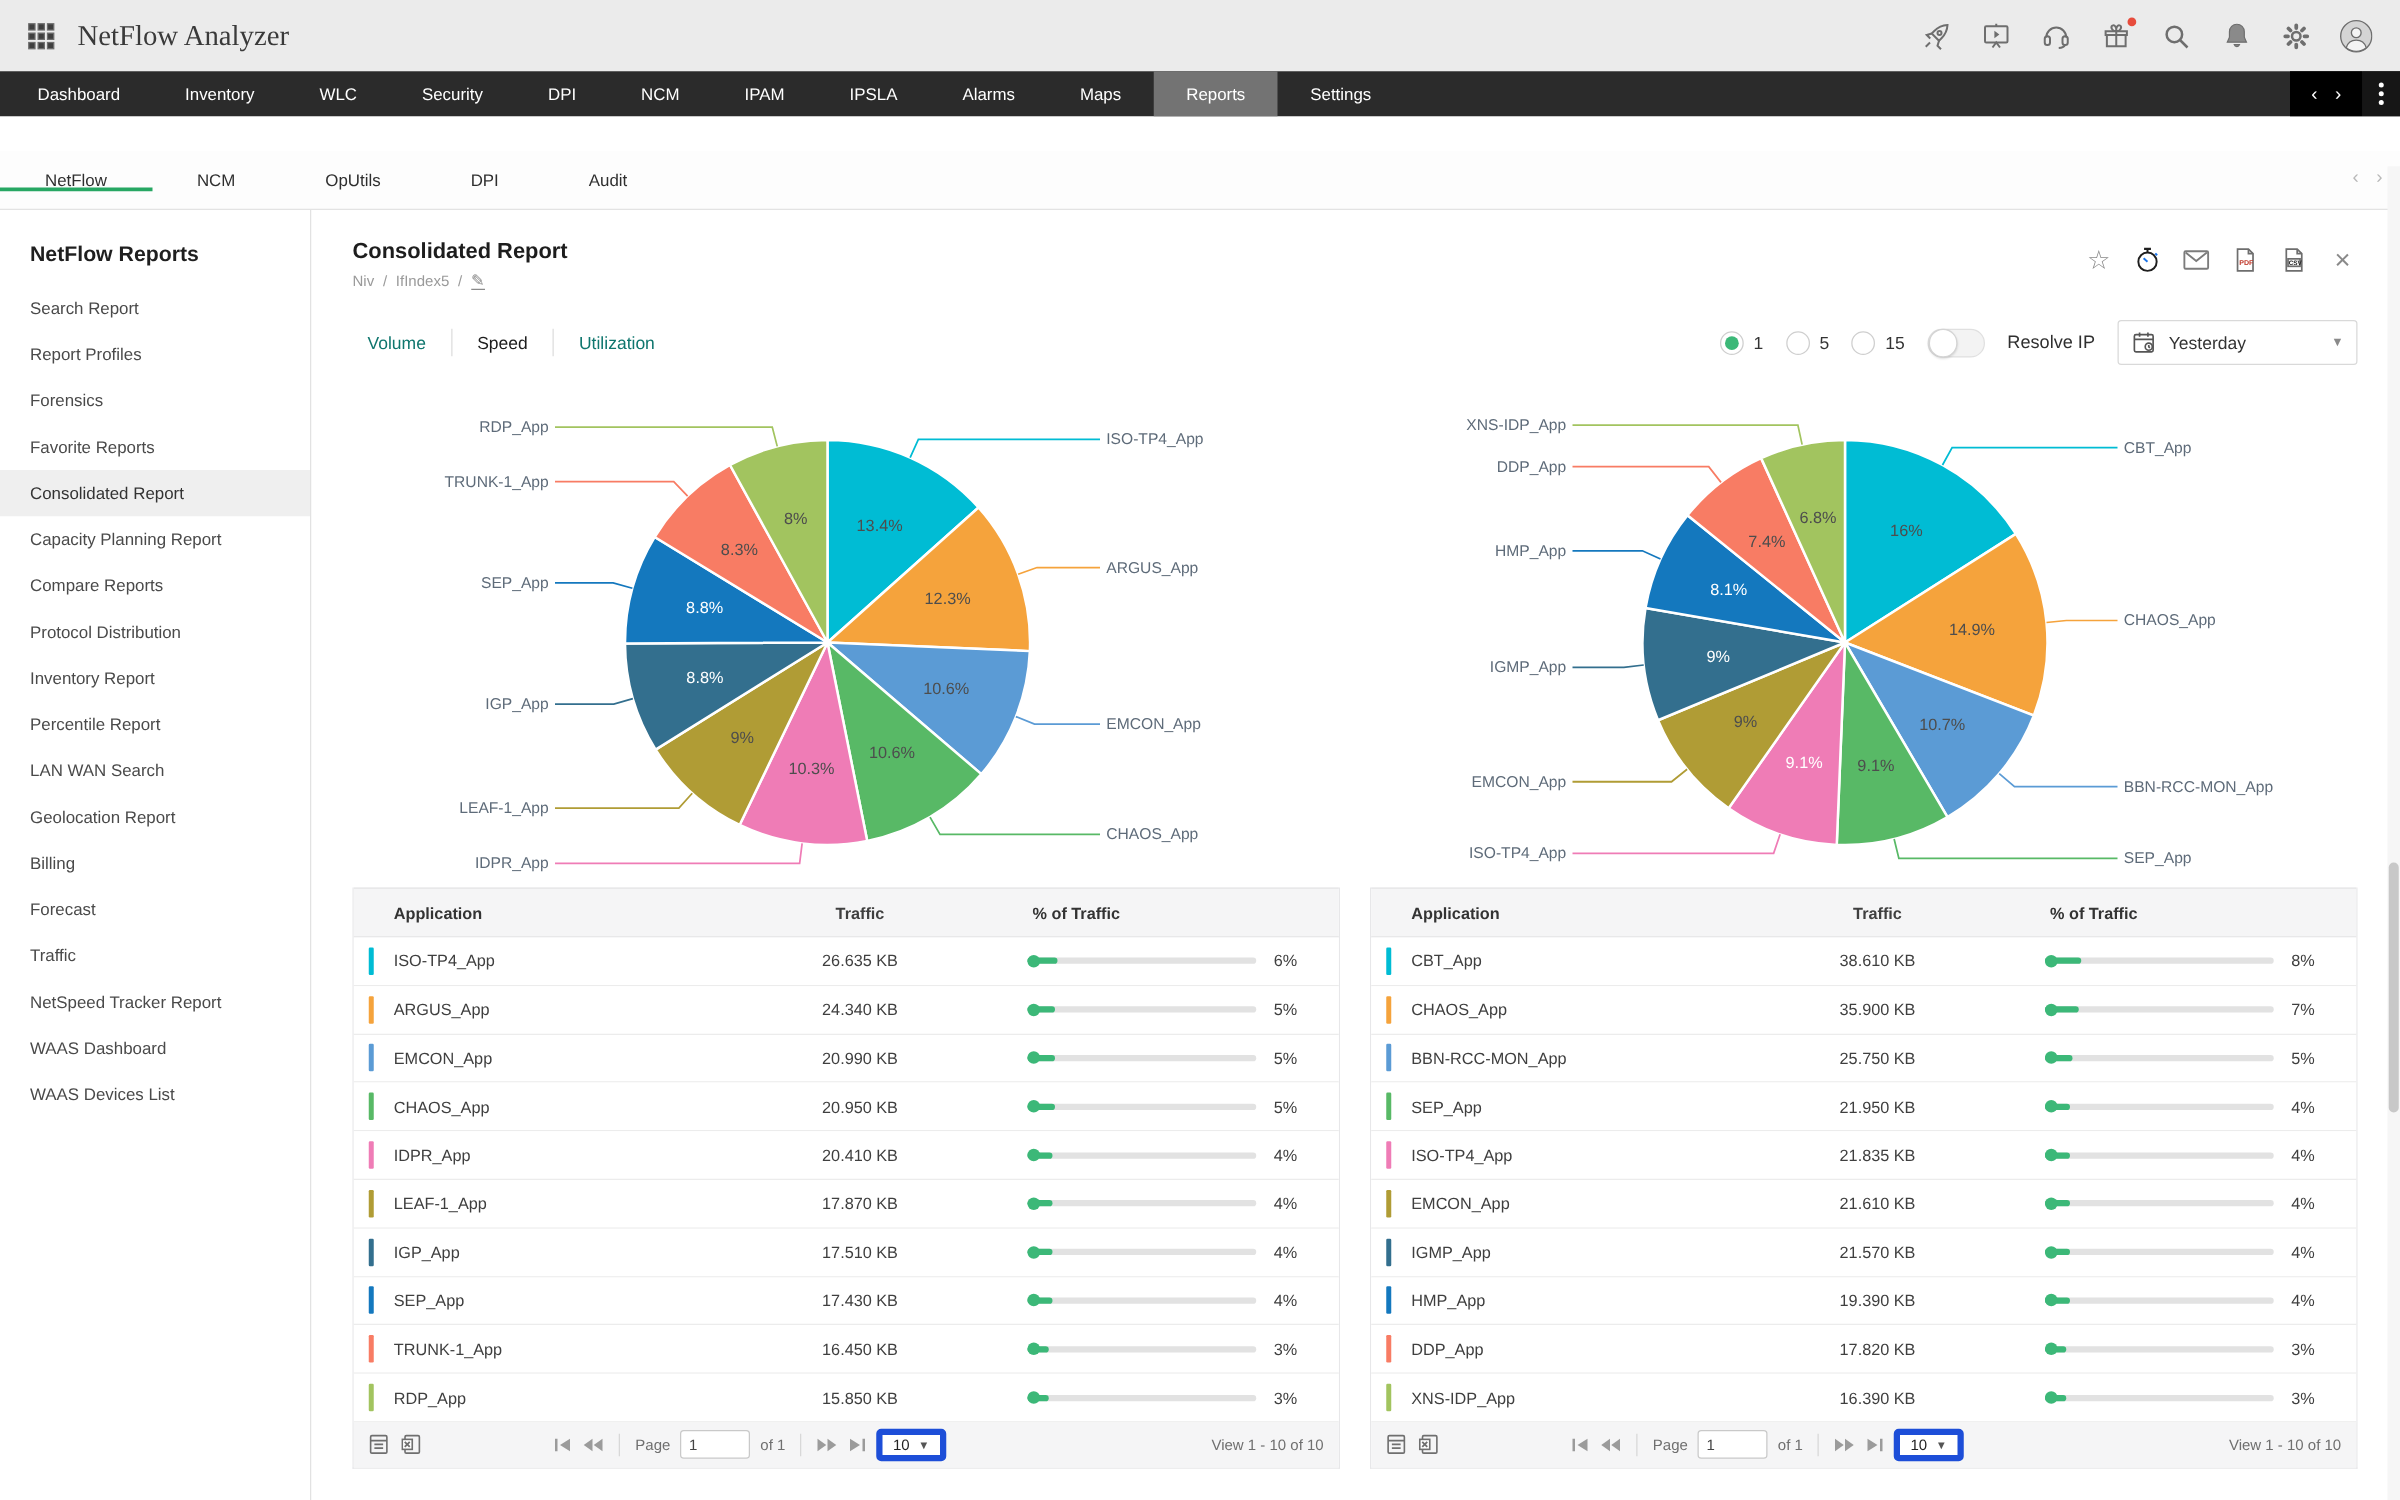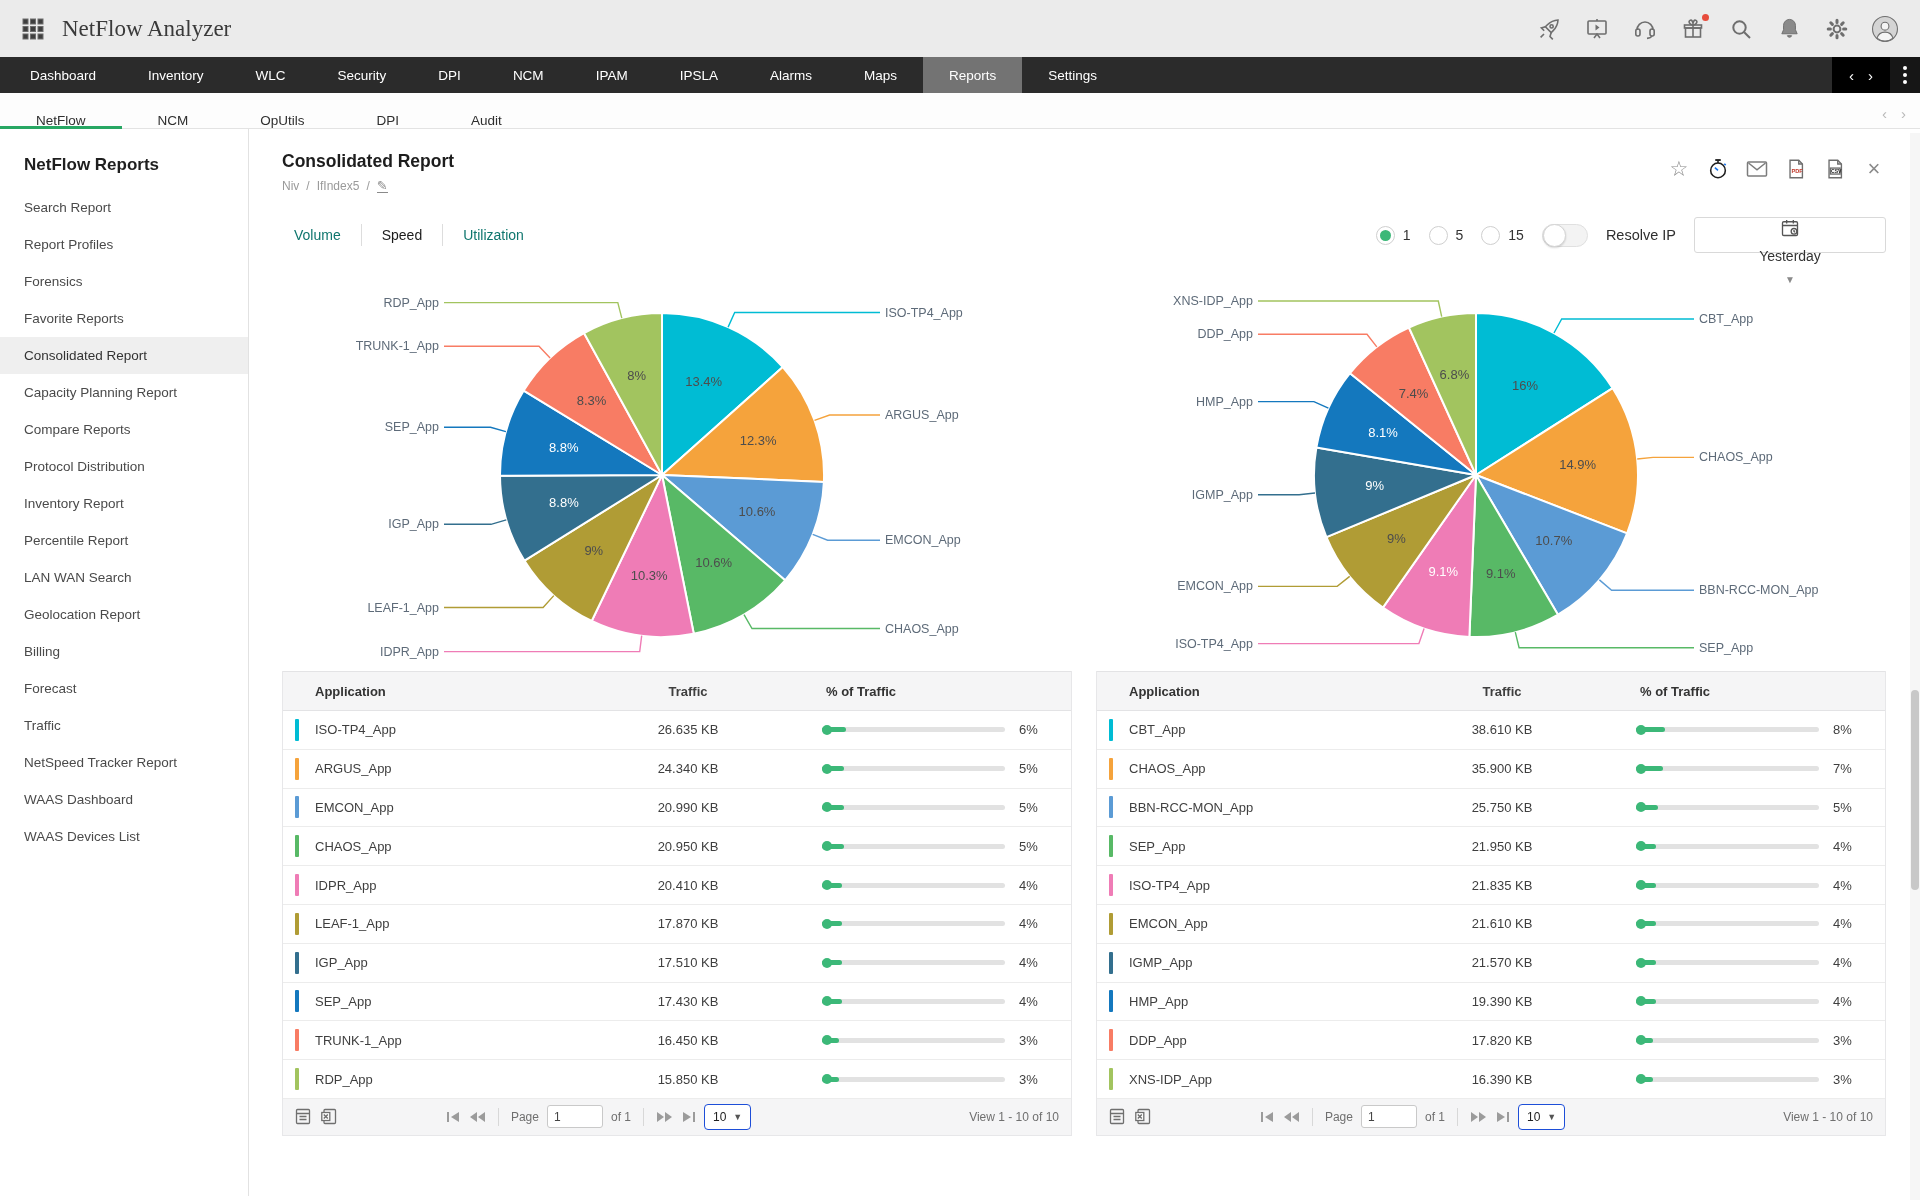--- a/index.html
+++ b/index.html
@@ -22,21 +22,21 @@
   .nav-items { display:flex; align-items:stretch; padding-left:4px; }
   .nav-item { color:#fff; font-size:13.5px; display:flex; align-items:center; padding:0 26px; cursor:pointer; }
   .nav-item.active { background:#737373; }
   .nav-right { position:absolute; right:0; top:0; height:36px; display:flex; }
   .nav-chevrons { background:#000; width:58px; display:flex; align-items:center; justify-content:center; gap:14px; }
   .nav-chevrons span { color:#fff; font-size:15px; cursor:pointer; line-height:1; }
   .nav-kebab { width:30px; background:#161616; display:flex; flex-direction:column; align-items:center; justify-content:center; gap:3px; cursor:pointer; }
   .nav-kebab i { width:4px; height:4px; border-radius:50%; background:#fff; }
 
   
-  .subnav { height:36px; background:#fdfdfd; border-bottom:1px solid #e3e3e3; display:flex; align-items:flex-end; position:relative; }
+  .subnav { height:47px; background:#fdfdfd; border-bottom:1px solid #e3e3e3; display:flex; align-items:center; position:relative;margin-top:28px; }
   .subnav-item { font-size:13.5px; color:#2f2f2f; display:flex; align-items:center; padding:0 36px; cursor:pointer; position:relative; }
   .subnav-item.active::after { content:""; position:absolute; left:0; right:0; bottom:-1px; height:3px; background:#27a763; }
   .subnav-chevrons { position:absolute; right:14px; top:0; height:40px; display:flex; align-items:center; gap:14px; color:#b9b9b9; font-size:15px; }
 
   
   .layout { display:flex; height:1067px; }
   .sidebar { width:249px; border-right:1px solid #e2e2e2; background:#fff; padding-top:26px; flex:0 0 249px; }
   .sidebar h2 { font-size:17px; color:#1f1f1f; padding:0 0 14px 24px; font-weight:bold; }
   .side-item { height:37px; display:flex; align-items:center; padding-left:24px; font-size:13.5px; color:#4a4a4a; cursor:pointer; }
   .side-item.active { background:#efefef; color:#333; }
@@ -62,21 +62,21 @@
   .vsep { width:1px; height:22px; background:#ddd; }
   .right-controls { display:flex; align-items:center; gap:18px; }
   .radio-group { display:flex; align-items:center; gap:18px; }
   .radio-opt { display:flex; align-items:center; gap:8px; cursor:pointer; font-size:14px; color:#333; }
   .radio-circle { width:19px; height:19px; border-radius:50%; border:1px solid #cfcfcf; background:#fff; display:flex; align-items:center; justify-content:center; }
   .radio-circle .dot { width:11px; height:11px; border-radius:50%; background:#3cb878; display:none; }
   .radio-opt.selected .radio-circle .dot { display:block; }
   .toggle { width:46px; height:23px; border-radius:12px; background:#f3f3f3; border:1px solid #e0e0e0; position:relative; cursor:pointer; }
   .toggle .knob { position:absolute; left:0; top:-1px; width:23px; height:23px; border-radius:50%; background:#fff; border:1px solid #d4d4d4; box-shadow:0 1px 2px rgba(0,0,0,.15); }
   .resolve-label { font-size:14.5px; color:#2f2f2f; }
-  .date-box { width:192px; height:36px; border:1px solid #d9d9d9; border-radius:3px; background:#fff; display:flex; align-items:center; padding:0 10px; gap:10px; cursor:pointer;flex-direction:column; }
+  .date-box { width:192px; height:36px; border:1px solid #d9d9d9; border-radius:3px; background:#fff; display:flex; align-items:center; padding:0 10px; gap:10px; cursor:pointer; }
   .date-box .dtext { font-size:14px; color:#333; flex:1; }
   .date-box .caret { color:#8a8a8a; font-size:10px; }
 
   
   .panels { display:flex; gap:24px; margin-top:26px; }
   .panel { flex:1; min-width:0; }
   .panel-header { height:39px; background:#f7f7f8; border:1px solid #e3e3e5; display:flex; align-items:center; padding-left:18px; font-size:14px; font-weight:bold; color:#222; }
   .pie-wrap { height:392px; }
 
   .tbl { border:1px solid #e7e7e9; border-top:none; }
@@ -93,21 +93,21 @@
   .bar-dot { position:absolute; left:0; top:-2.5px; width:10px; height:10px; border-radius:50%; background:#3cb878; }
   .pct-text { font-size:13px; color:#3f3f3f; width:30px; text-align:left; }
 
   .tbl-foot { height:36px; background:#f5f5f6; display:flex; align-items:center; padding:0 12px; font-size:12px; color:#6f6f6f; }
   .exp-icons { display:flex; gap:10px; align-items:center; }
   .exp-icons .ei { cursor:pointer; display:flex; }
   .pager { display:flex; align-items:center; gap:8px; margin:0 auto; }
   .pg-btn { cursor:pointer; display:flex; align-items:center; }
   .pg-sep { width:1px; height:18px; background:#d8d8d8; margin:0 4px; }
   .page-input { width:56px; height:23px; border:1px solid #c9c9c9; border-radius:3px; font-size:12px; padding-left:6px; color:#444; background:#fff; }
-  .size-select { border:1px solid #1d4ed8; border-radius:4px; background:#fff; height:26px; padding:0 8px; display:flex; align-items:center; gap:7px; font-size:12px; color:#222; cursor:pointer; }
+  .size-select { border:5px solid #1d4ed8; border-radius:4px; background:#fff; height:26px; padding:0 8px; display:flex; align-items:center; gap:7px; font-size:12px; color:#222; cursor:pointer; }
   .size-select .caret { font-size:9px; color:#555; }
   .view-label { margin-left:auto; font-size:12px; color:#6f6f6f; }
 
   
   .page-scrollbar { position:absolute; right:0; top:133px; width:10px; height:1067px; background:#f6f6f6; }
   .page-scrollbar .thumb { position:absolute; right:1px; width:8px; top:557px; height:200px; border-radius:4px; background:#c8c8c8; cursor:pointer; }
 </style>
 </head>
 <body>
 

